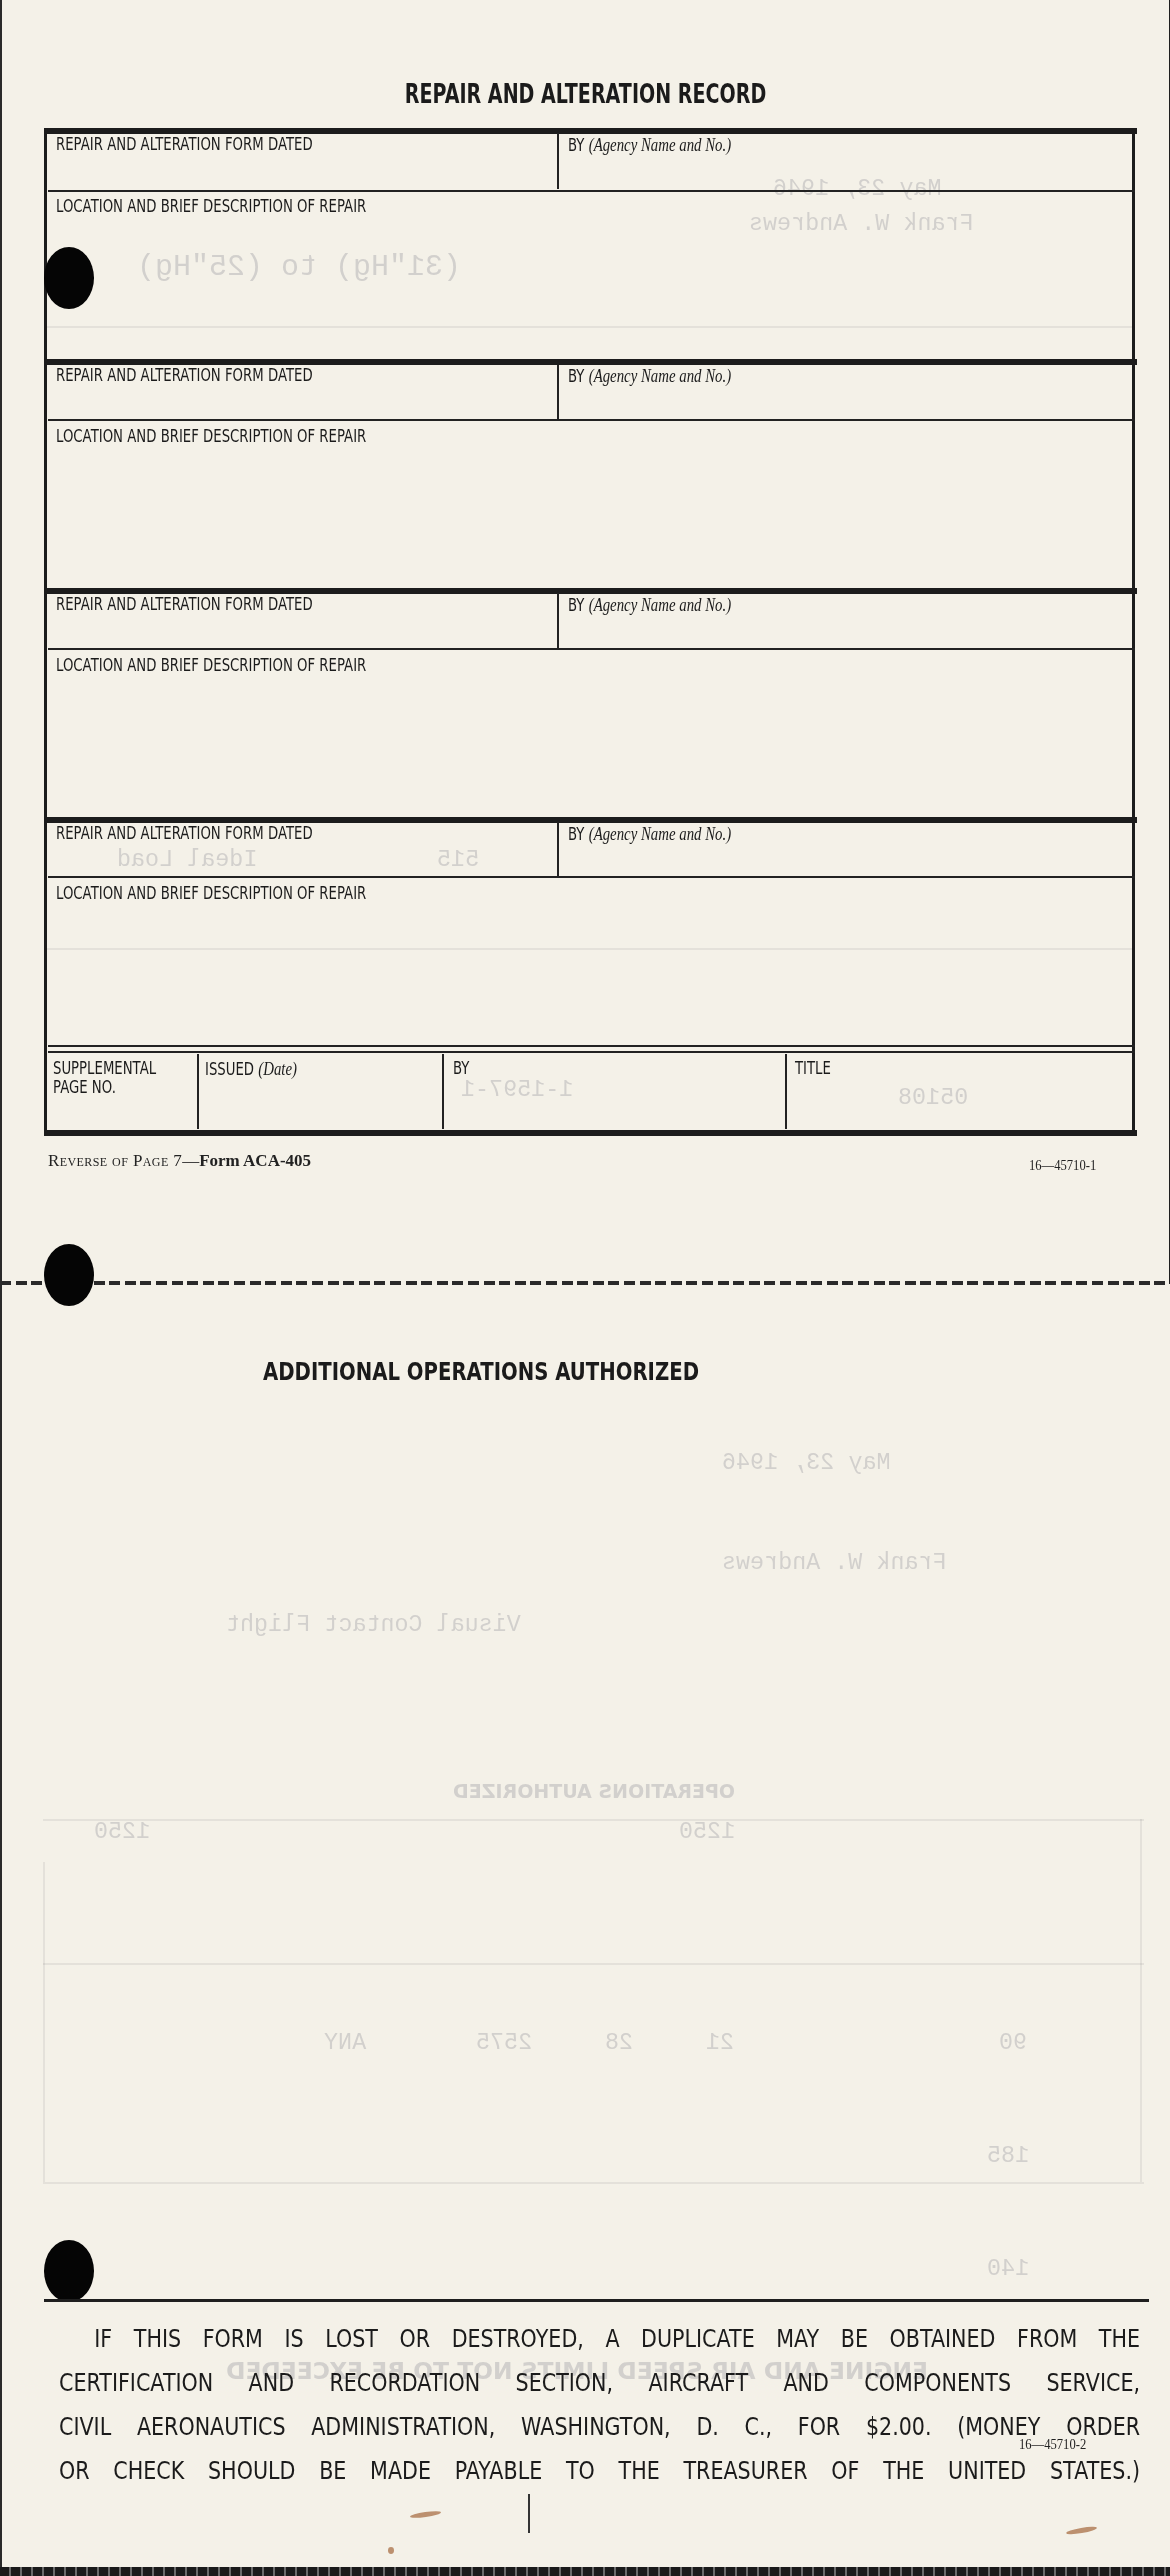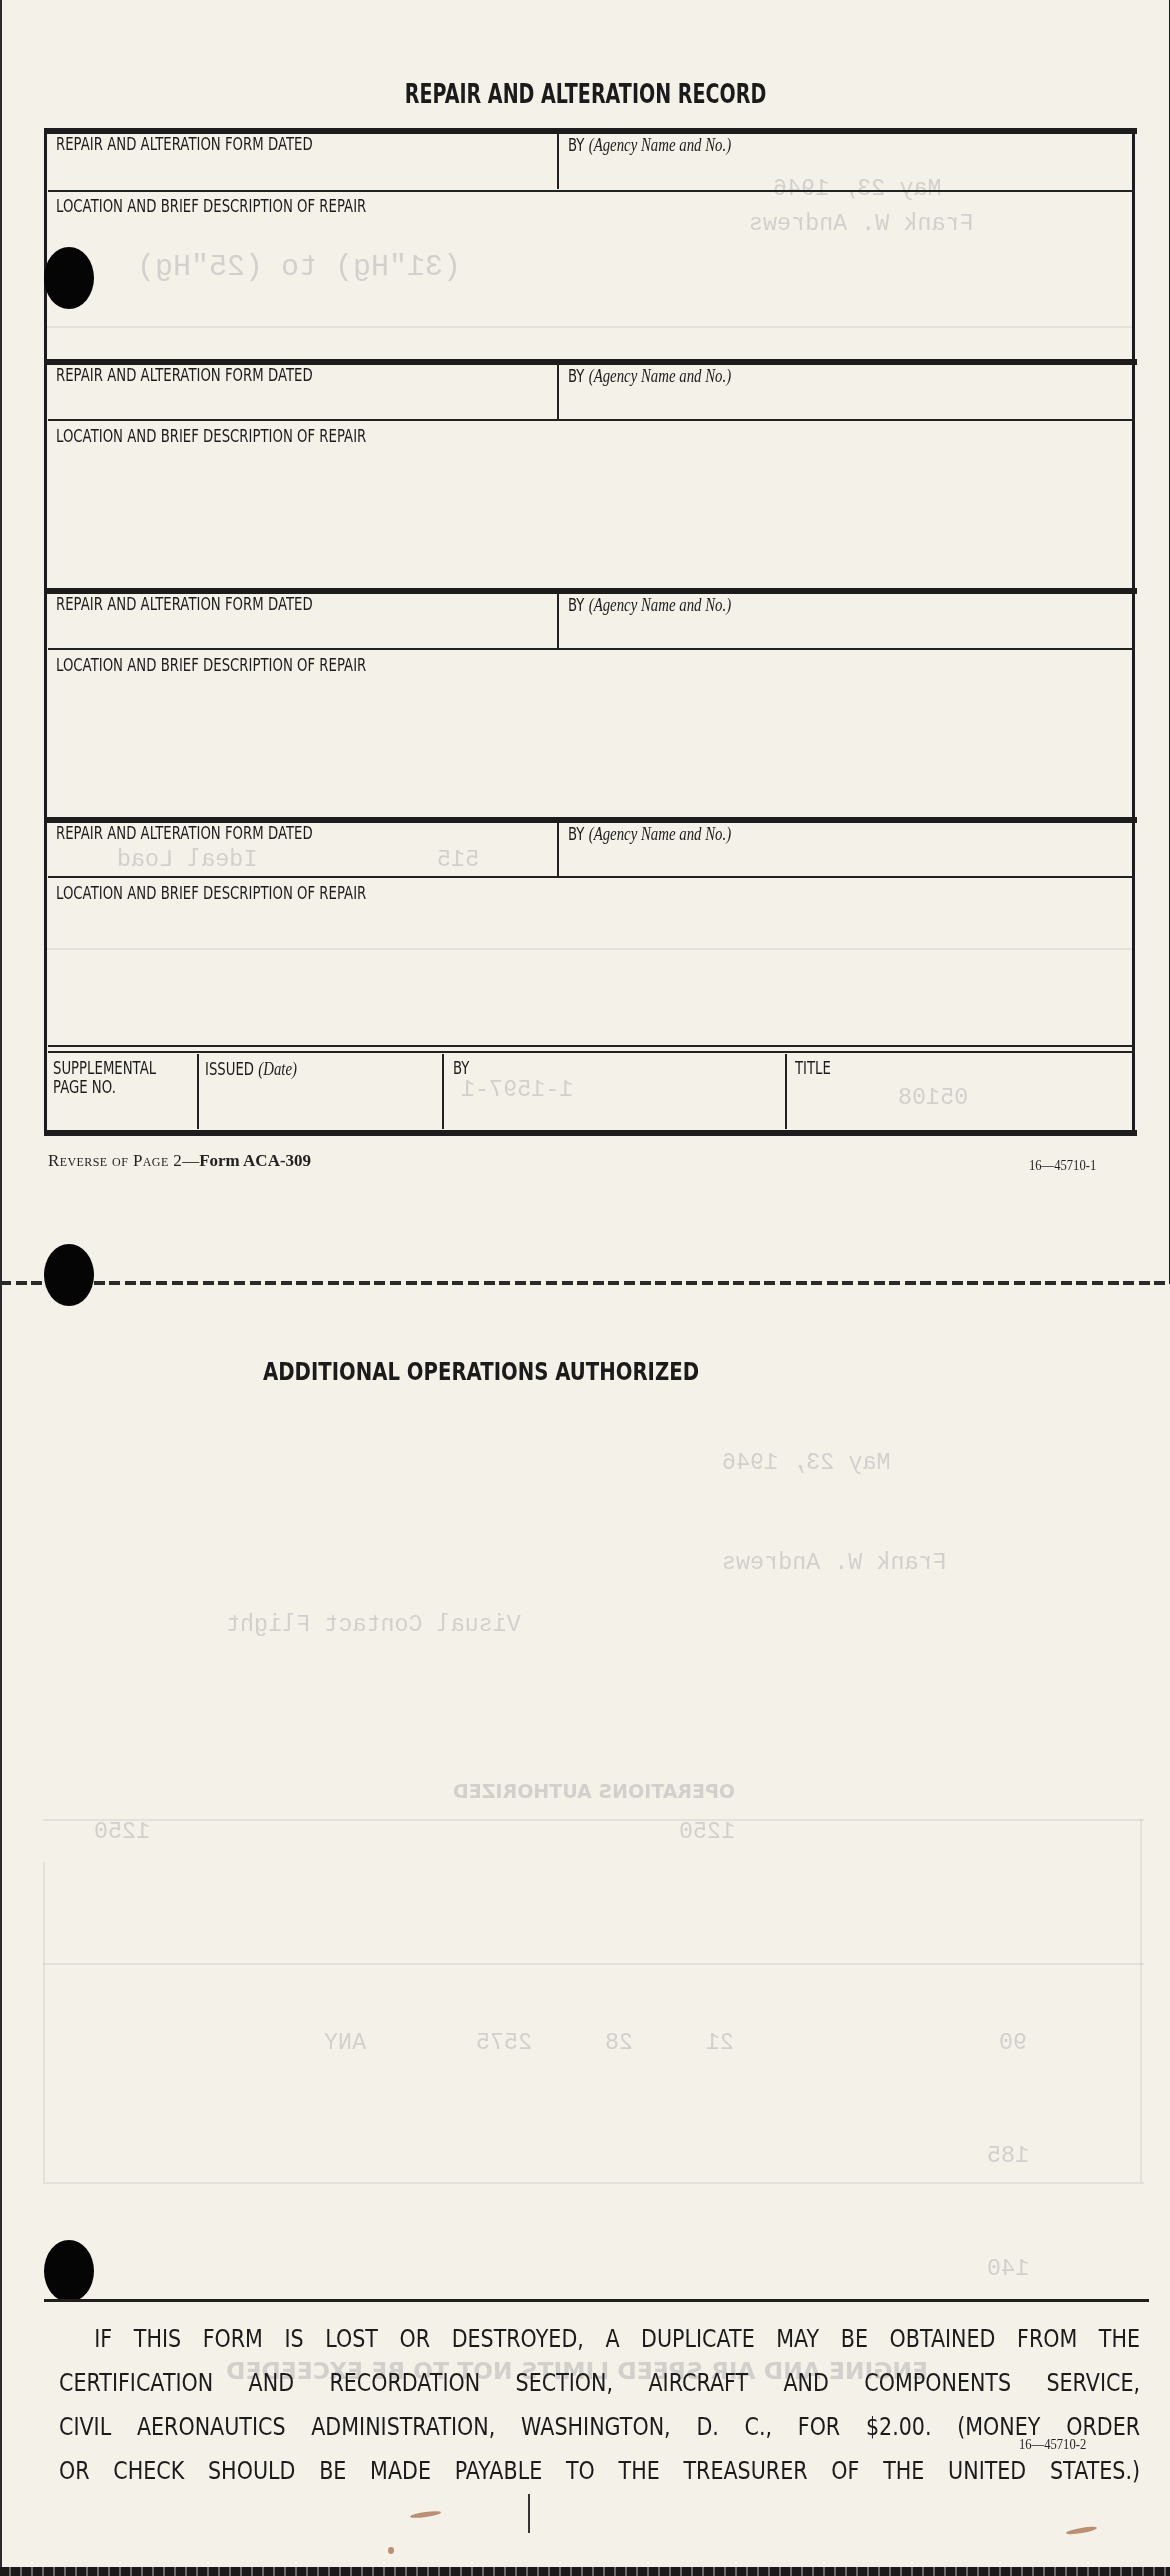--- a/index.html
+++ b/index.html
@@ -184,21 +184,21 @@
 <div class="field" style="left:201px;top:1081px;width:212px;height:47px;"></div>
 <div class="vline" style="left:442px;top:1054px;height:75px;"></div>
 <div class="lbl" style="left:453px;top:1059px;">BY</div>
 <div class="field" style="left:447px;top:1081px;width:334px;height:47px;"></div>
 <div class="vline" style="left:785px;top:1054px;height:75px;"></div>
 <div class="lbl" style="left:795px;top:1059px;">TITLE</div>
 <div class="field" style="left:789px;top:1081px;width:343px;height:47px;"></div>
 <div class="hline-thick" style="top:1130px;height:6.2px;"></div>
 
 <div class="footer-left">
-  <span class="sc">Reverse of Page 2</span><span>—</span><span class="form">Form ACA-309</span>
+  <span class="sc">Reverse of Page 7</span><span>—</span><span class="form">Form ACA-405</span>
 </div>
 <div class="code" style="left:1029px;top:1158px;">16—45710-1</div>
 
 <div class="perf"></div>
 <div class="hole" style="left:44px;top:247px;"></div>
 <div class="hole" style="left:44px;top:1244px;"></div>
 <div class="hole" style="left:44px;top:2240px;"></div>
 
 <div class="title-add">ADDITIONAL OPERATIONS AUTHORIZED</div>
 <div class="field" style="left:47px;top:1405px;width:1093px;height:882px;"></div>

